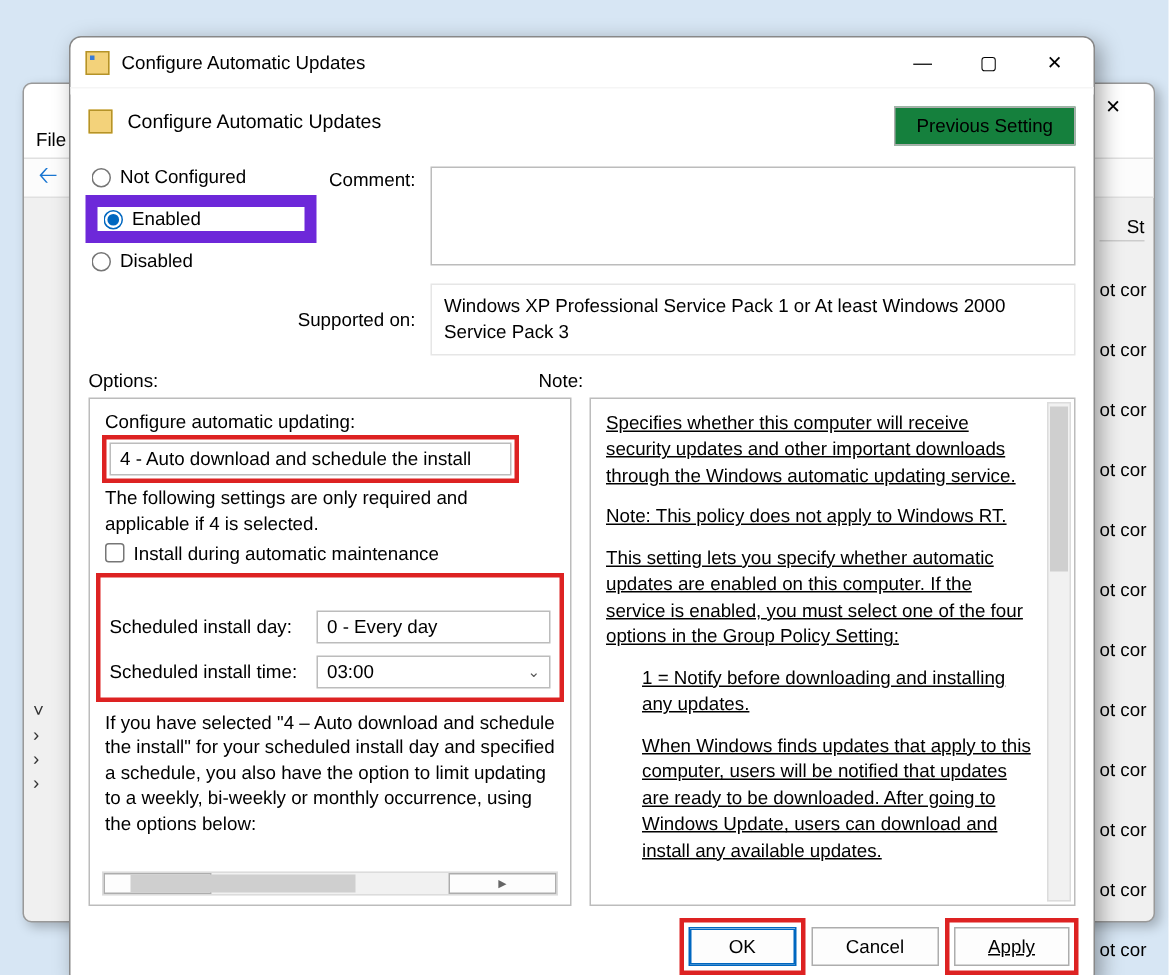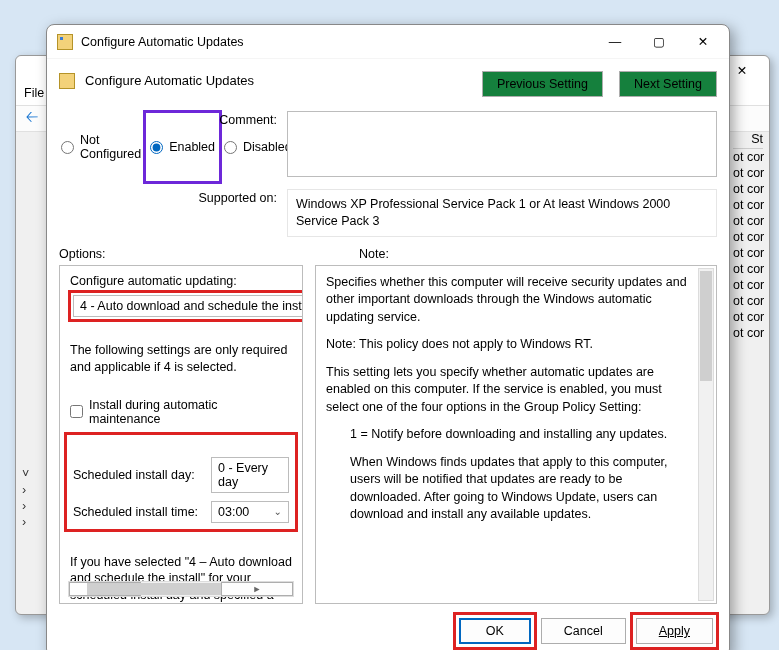--- a/index.html
+++ b/index.html
@@ -7,72 +7,72 @@
 
   
   .back-window { position: absolute; left: 15px; top: 55px; width: 755px; height: 560px; background: #f0f0f0; border: 1px solid #999; box-shadow: 3px 3px 8px rgba(0,0,0,0.25); border-radius: 6px; }
   .back-titlebar { height: 28px; background: #fff; border-top-left-radius: 6px; border-top-right-radius: 6px; display:flex; align-items:center; justify-content:flex-end; padding-right:10px; }
   .back-close { width:34px; height:20px; display:flex; align-items:center; justify-content:center; }
   .back-menu { background:#fff; height:22px; padding:2px 8px; border-bottom:1px solid #e0e0e0;}
   .back-toolbar { background:#fcfcfc; height:26px; padding:3px 6px; border-bottom:1px solid #e0e0e0; display:flex; align-items:center; gap:4px;}
   .back-arrow { width:20px; height:20px; display:flex; align-items:center; justify-content:center; color:#1976d2; font-size:16px;}
   .back-tree { position:absolute; left:6px; top:410px; font-size:12px; color:#333;}
   .back-tree div { padding:1px 0; display:flex; align-items:center; gap:3px;}
-  .back-right { position:absolute; right:6px; top:74px; width:30px; }
+  .back-right { position:absolute; right:6px; top:86px; width:30px; }
   .back-right-hdr { border-bottom:1px solid #ccc; text-align:right; padding:2px 0;}
-  .back-right-row { padding:1px 0; text-align:right; white-space:nowrap;}
+  .back-right-row { padding:1px 0; text-align:right; white-space:nowrap;margin-top:24px;}
 
   
   .dialog { position:absolute; left:46px; top:24px; width:684px; height:633px; background:#fff; border:1px solid #888; border-radius:8px; box-shadow: 4px 4px 14px rgba(0,0,0,0.35); display:flex; flex-direction:column; }
   .titlebar { height:33px; display:flex; align-items:center; padding:0 4px 0 10px; }
   .title-icon { width:16px; height:16px; margin-right:8px; background:#f3d27a; border:1px solid #b59328; position:relative;}
   .title-icon::after{content:""; position:absolute; left:2px; top:2px; width:3px; height:3px; background:#3a7bd5;}
   .title-text { flex:1; }
   .win-btns { display:flex; }
   .win-btn { width:44px; height:28px; display:flex; align-items:center; justify-content:center; }
 
   .resize-grip { height:5px; background:#fff; border-top:1px solid #f5f5f5;}
 
   .content { flex:1; padding:8px 12px 0 12px; overflow:hidden; display:flex; flex-direction:column; }
 
   .header-row { display:flex; align-items:flex-start; gap:10px; margin-bottom:8px;}
   .header-icon { width:16px; height:16px; background:#f3d27a; border:1px solid #b59328; margin-top:2px;}
   .header-title { flex:1; font-size:13px; padding-top:2px;}
   .nav-btn { border:1px solid #adadad; background:#15803d; padding:5px 14px; margin-left:6px; cursor:pointer;}
 
   .upper-grid { display:grid; grid-template-columns: 148px 60px 1fr; gap:6px 10px; margin-top:6px;}
-  .radio-col { display:flex; flex-direction:row; gap:6px; padding-left:2px;}
+  .radio-col { display:flex; flex-direction:column; gap:6px; padding-left:2px;}
   .radio-row { display:flex; align-items:center; gap:6px; }
   .radio-row input { accent-color:#0067c0; margin:0;}
   .radio-label { }
-  .hl-red { border:3px solid #6d28d9; padding:1px 4px; margin:-1px -4px;justify-content:flex-end;}
+  .hl-red { border:8px solid #6d28d9; padding:1px 4px; margin:-1px -4px;}
 
   .lbl-right { text-align:right; padding-top:2px;}
   .comment-box { grid-column:3; border:1px solid #bcbcbc; background:#fff; height:66px; }
   .supported-box { grid-column:3; border:1px solid #e6e6e6; background:#fff; padding:6px 8px; line-height:1.35;}
 
   .mid-labels { display:flex; margin-top:10px; }
   .mid-labels .l { width:300px; }
   .panels { display:flex; gap:12px; margin-top:4px; flex:1; min-height:0;}
   .panel { border:1px solid #bcbcbc; background:#fff; padding:8px 10px; overflow:hidden; position:relative;}
-  .panel.options { width:244px; }
+  .panel.options { width:322px; }
   .panel.help { flex:1; }
-  .panel.help .help-body { line-height:1.4; }
+  .panel.help .help-body { line-height:1.4;text-decoration:underline; }
   .panel.help .help-body p { margin:0 0 10px 0;}
   .panel.help .help-body .indent { padding-left:24px;}
 
   .opt-label { margin-bottom:4px;}
   .combo { border:1px solid #bcbcbc; background:#fff; padding:3px 6px; width:100%; display:flex; align-items:center; justify-content:space-between;}
   .combo.full { width: 268px;}
   .combo.noarrow::after{display:none;}
   .combo .val { flex:1;}
   .combo .arrow { font-size:10px; color:#555; padding-left:6px;}
   .hl-red-box { border:3px solid #d22; padding:2px; margin:-2px; }
 
-  .opt-text { margin:22px 0; line-height:1.35;}
+  .opt-text { margin:4px 0; line-height:1.35;}
   .chk-row { display:flex; align-items:center; gap:6px; margin:4px 0;}
   .chk-row input { margin:0; accent-color:#0067c0;}
 
   .sched-grid { display:grid; grid-template-columns:130px 1fr; gap:8px 8px; margin-top:16px; align-items:center;}
   .sched-wrap { border:3px solid #d22; padding:6px 6px; margin:6px -6px;}
 
   .options .hscroll { position:absolute; left:8px; right:8px; bottom:6px; height:16px; background:#f1f1f1; border:1px solid #dcdcdc;}
   .options .hscroll .thumb { position:absolute; left:18px; top:1px; height:12px; width:150px; background:#cfcfcf;}
   .options .hscroll .btn { position:absolute; top:0; width:16px; height:14px; display:flex; align-items:center; justify-content:center; font-size:9px; color:#666;}
   .options .hscroll .btn.l{left:0;} .options .hscroll .btn.r{right:0;}
@@ -147,42 +147,41 @@
         </div>
     </div>
   </div>
   <div class="resize-grip"></div>
 
   <div class="content">
     <div class="header-row">
       <div class="header-icon"></div>
       <div class="header-title">Configure Automatic Updates</div>
       <button class="nav-btn">Previous Setting</button>
-      <button class="nav-btn">Next Setting</button>
     </div>
 
     <div class="upper-grid">
       <div class="radio-col" style="grid-row:1 / span 2;">
         <label class="radio-row">
           <input type="radio" name="state" style="">
           <span class="radio-label">Not Configured</span>
         </label>
         <label class="radio-row hl-red">
           <input type="radio" name="state" checked="" style="">
           <span class="radio-label">Enabled</span>
         </label>
         <label class="radio-row">
           <input type="radio" name="state" style="">
           <span class="radio-label">Disabled</span>
         </label>
       </div>
       <div class="lbl-right">Comment:</div>
       <div class="comment-box"></div>
 
-      <div class="lbl-right" style="grid-column:1 / span 2; text-align:right; padding-right:0;">Supported on:</div>
+      <div class="lbl-right" style="grid-column:1 / span 2; text-align:right; padding-right:0;margin-top:15px;">Supported on:</div>
       <div class="supported-box">
         <div>Windows XP Professional Service Pack 1 or At least Windows 2000 Service Pack 3</div>
       </div>
     </div>
 
     <div class="mid-labels">
       <div class="l">Options:</div>
       <div>Note:</div>
     </div>
 

